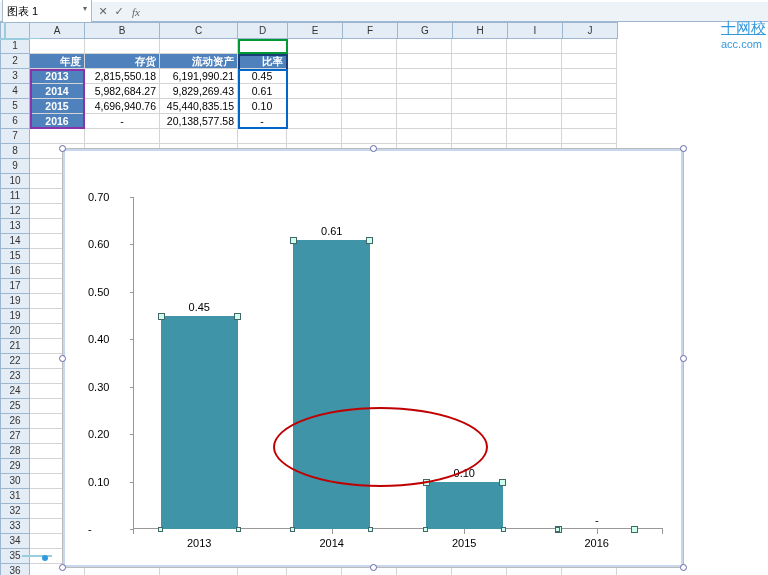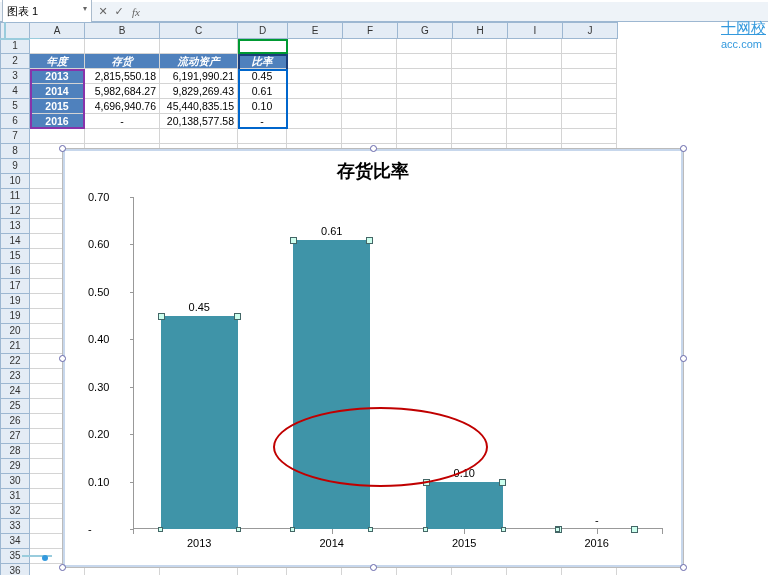--- a/index.html
+++ b/index.html
@@ -27,21 +27,21 @@
 .sheet-wrap { display: flex; }
 .row-headers { display: flex; flex-direction: column; }
 .corner { width: 30px; height: 17px; background: #e4ecf5; border: 1px solid #9db7d1; }
 .rowh { width: 30px; height: 15px; background: #e4ecf5; border: 1px solid #9db7d1; border-top: none; text-align: center; font-size: 10px; color: #333; line-height: 14px; }
 .cols-and-cells { flex: 1; }
 .col-headers { display: flex; }
 .colh { height: 17px; background: #e4ecf5; border: 1px solid #9db7d1; border-left: none; text-align: center; font-size: 10px; line-height: 16px; color: #333; }
 .grid { position: relative; }
 .row { display: flex; }
 .cell { height: 15px; border-right: 1px solid #d4d4d4; border-bottom: 1px solid #d4d4d4; padding: 0 3px; text-align: right; font-size: 10.5px; line-height: 14px; background: #fff; overflow: hidden; white-space: nowrap; }
-.hdr { background: #4f81bd; color: #fff; text-align: center; font-weight: bold; font-style: italic; }
+.hdr { background: #4f81bd; color: #fff; font-weight: bold; }
 .year { background: #4f81bd; color: #fff; text-align: center; font-weight: bold; }
 .ctr { text-align: center; }
 .cA { width: 55px; } .cB { width: 75px; } .cC { width: 78px; } .cD { width: 49px; }
 .cE,.cF,.cG,.cH,.cI,.cJ { width: 55px; }
 
 .selbox { position: absolute; border: 2px solid #1a3e7a; pointer-events: none; }
 
 
 .chart-obj { position: absolute; left: 62px; top: 148px; width: 622px; height: 420px; background: #fff; border: 1px solid #bbb; box-shadow: 0 0 0 2px #c7d7ec inset; }
 .chart-handles .h { position: absolute; width: 7px; height: 7px; border: 1px solid #66a; background: #fff; border-radius: 50%; }
@@ -598,21 +598,20 @@
   <div class="chart-handles">
     <div class="h tl"></div>
       <div class="h tm"></div>
       <div class="h tr"></div>
     <div class="h ml"></div>
       <div class="h mr"></div>
     <div class="h bl"></div>
       <div class="h bm"></div>
       <div class="h br"></div>
   </div>
-  <div class="chart-title">存货比率</div>
   <div class="plot">
     <div class="axis-line y"></div>
     <div class="axis-line x"></div>
     <div class="yaxis" id="yaxis">
         <div class="ytick" style="bottom: 0%; top: auto; transform: translateY(50%);">-</div>
         <div class="ytick" style="bottom: 14.2857%; top: auto; transform: translateY(50%);">0.10</div>
         <div class="ytick" style="bottom: 28.5714%; top: auto; transform: translateY(50%);">0.20</div>
         <div class="ytick" style="bottom: 42.8571%; top: auto; transform: translateY(50%);">0.30</div>
         <div class="ytick" style="bottom: 57.1429%; top: auto; transform: translateY(50%);">0.40</div>
         <div class="ytick" style="bottom: 71.4286%; top: auto; transform: translateY(50%);">0.50</div>

